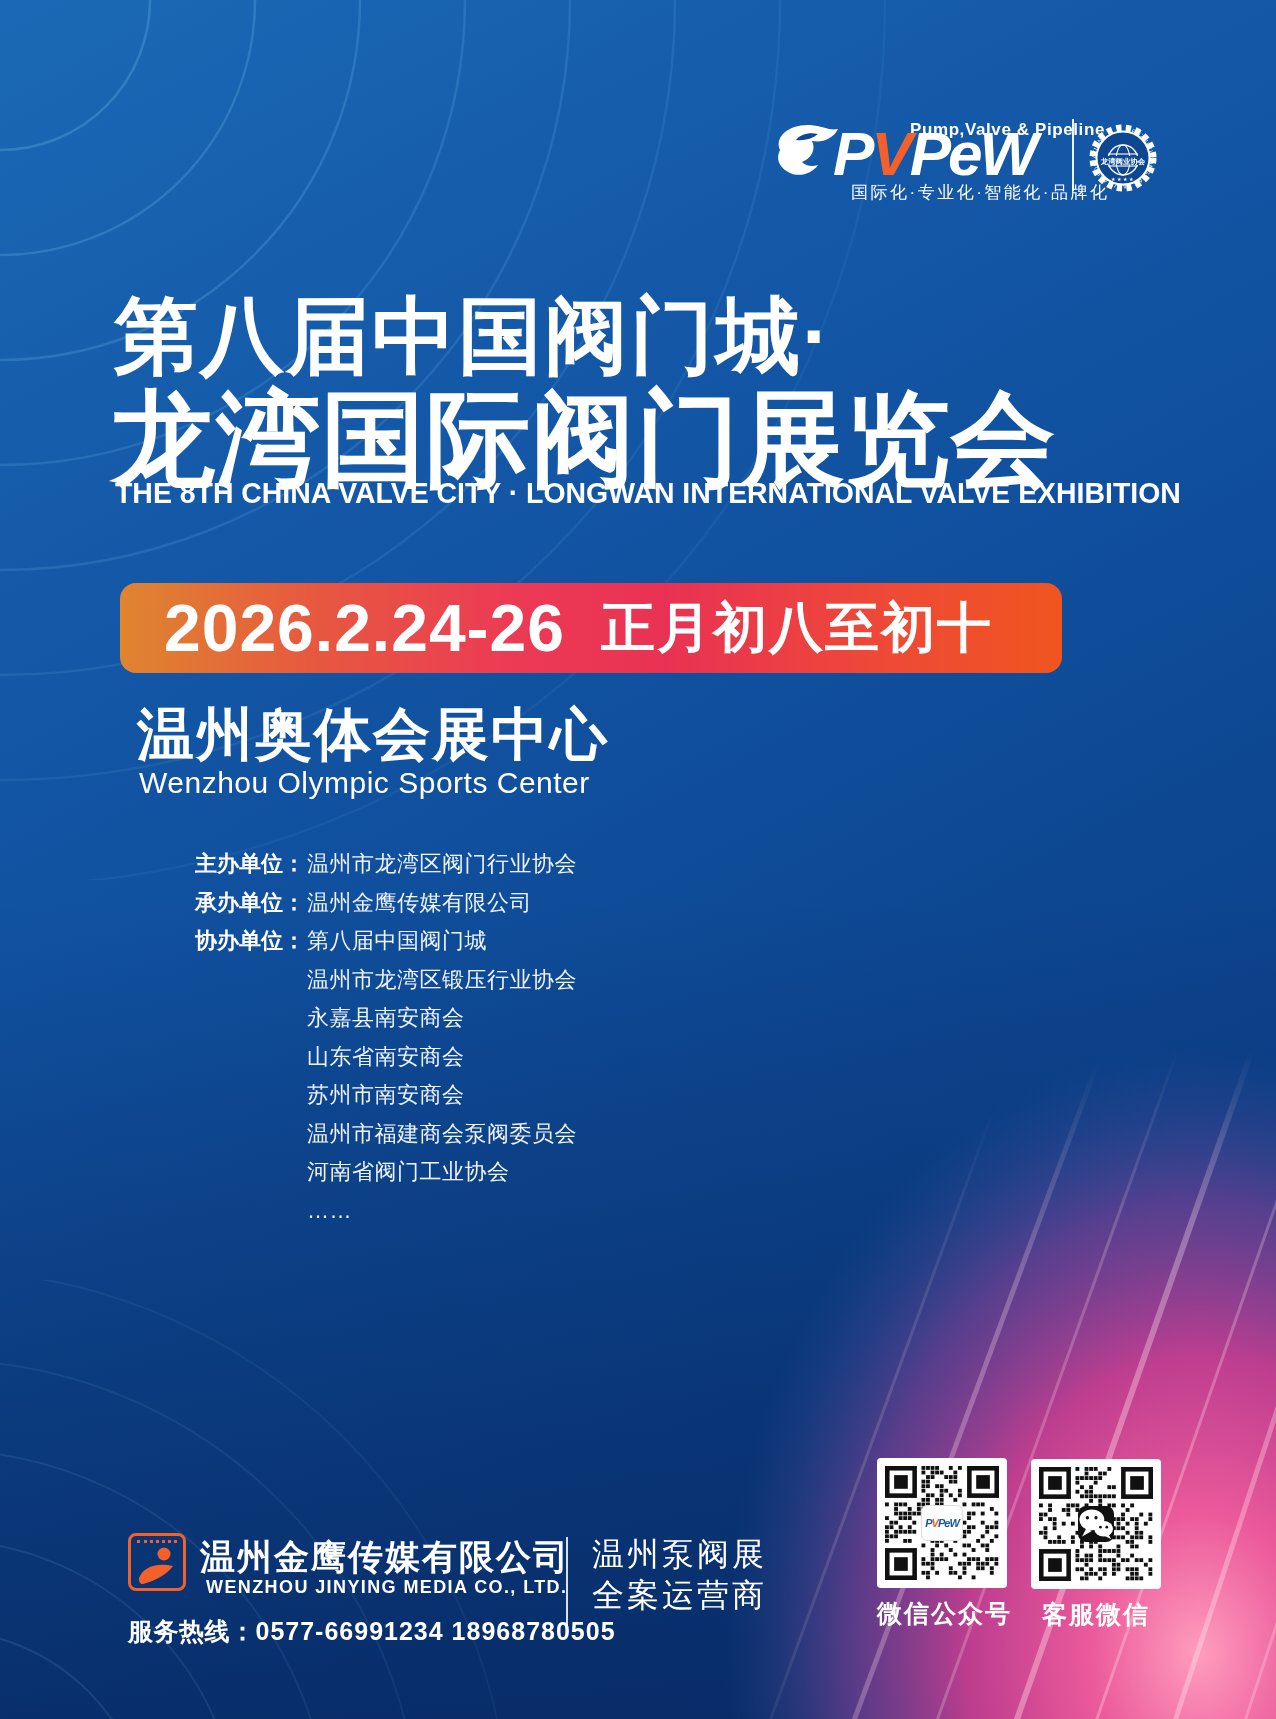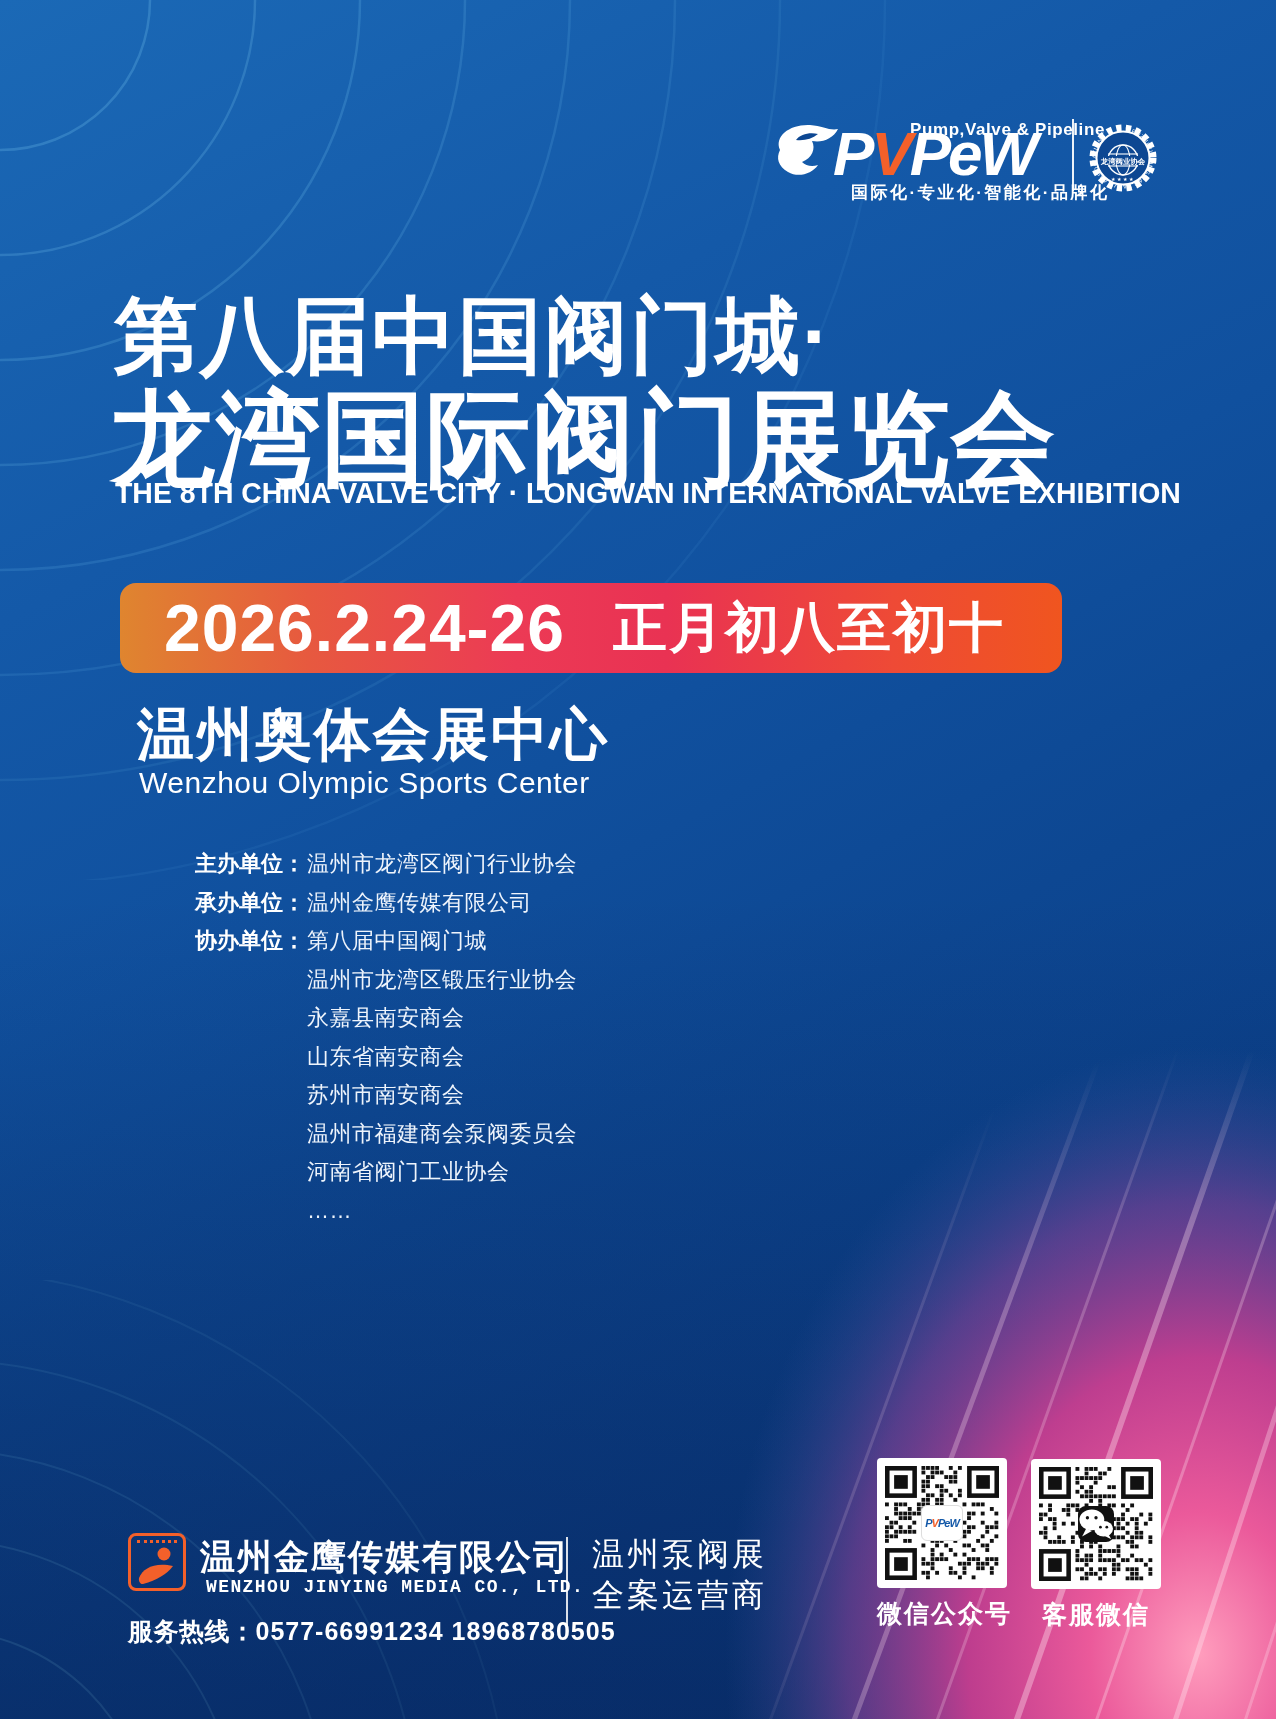--- a/index.html
+++ b/index.html
@@ -9,46 +9,46 @@
     background:linear-gradient(152deg,#1b69b6 0%,#1459a8 26%,#10509e 44%,#0d4792 60%,#0b3f88 78%,#0a3a82 100%);
   }
   .bg-layer{position:absolute;pointer-events:none;}
   .dark-bottom{left:0;top:0;width:100%;height:100%;
     background:linear-gradient(180deg,rgba(0,0,0,0) 52%,rgba(5,22,66,.22) 78%,rgba(4,18,58,.38) 100%);}
   
   .swoosh{position:absolute;left:770px;top:122px;width:72px;height:58px;}
   .brand-tagline-en{position:absolute;left:910px;top:120px;font-size:17px;font-weight:700;letter-spacing:.6px;}
   .brand-logo{position:absolute;left:833px;top:124px;font-size:62px;line-height:60px;font-weight:900;font-style:italic;letter-spacing:-3px;}
   .brand-logo .accent{color:#f3602a;}
-  .brand-tagline-cn{position:absolute;left:851px;top:181px;font-size:17px;letter-spacing:2.5px;font-weight:700;}
+  .brand-tagline-cn{position:absolute;left:851px;top:181px;font-size:17px;letter-spacing:2.5px;font-weight:400;}
   .brand-divider{position:absolute;left:1072px;top:119px;width:2px;height:72px;background:rgba(255,255,255,.92);}
   .emblem{position:absolute;left:1086px;top:121px;width:74px;height:74px;}
   
   .title-line1{position:absolute;left:114px;top:286px;font-size:84px;line-height:100px;font-weight:900;letter-spacing:2px;}
   .title-line2{position:absolute;left:111px;top:380px;font-size:104px;line-height:118px;font-weight:900;letter-spacing:1px;}
   .subtitle-en{position:absolute;left:115px;top:477px;font-size:29px;font-weight:700;letter-spacing:0px;transform:scaleX(.98);transform-origin:left;white-space:nowrap;}
   
   .date-banner{position:absolute;left:120px;top:583px;width:942px;height:90px;border-radius:16px;
     background:linear-gradient(90deg,#df852f 0%,#e7593f 20%,#ec3a55 42%,#e93253 58%,#ee4a36 82%,#f0551f 100%);
-    display:flex;align-items:center;padding-left:44px;box-sizing:border-box;gap:48px;}
+    display:flex;align-items:center;padding-left:44px;box-sizing:border-box;gap:36px;}
   .date-number{font-size:66px;font-weight:800;letter-spacing:1px;white-space:nowrap;}
   .date-lunar{font-size:54px;font-weight:800;letter-spacing:2px;white-space:nowrap;}
   
   .venue-cn{position:absolute;left:137px;top:697px;font-size:57px;font-weight:800;letter-spacing:2px;}
   .venue-en{position:absolute;left:139px;top:766px;font-size:30px;font-weight:500;letter-spacing:.5px;}
   
   .organizers{position:absolute;left:154px;top:852px;font-size:22px;}
   .org-row{display:flex;line-height:23px;margin-bottom:15.5px;margin-left:41px;}
   .org-label{width:112px;flex:none;font-weight:800;color:#fff;white-space:nowrap;}
   .org-value{font-weight:400;color:#eef4fc;letter-spacing:.5px;white-space:nowrap;}
   
   .company-logo{position:absolute;left:128px;top:1533px;width:58px;height:58px;border:3px solid #f3602a;border-radius:8px;box-sizing:border-box;}
   .company-logo .dots{position:absolute;left:6px;top:4px;width:40px;height:0;border-top:3px dotted #f3602a;}
   .company-cn{position:absolute;left:200px;top:1534px;font-size:35px;font-weight:800;letter-spacing:2px;}
-  .company-en{position:absolute;left:206px;top:1577px;font-size:18px;font-weight:700;font-family:Liberation Mono, monospace;letter-spacing:1.4px;}
+  .company-en{position:absolute;left:206px;top:1577px;font-size:18px;font-weight:700;font-family:Liberation Sans, sans-serif;letter-spacing:1.4px;}
   .hotline{position:absolute;left:128px;top:1608px;font-size:25px;font-weight:800;letter-spacing:.5px;white-space:nowrap;margin-top:7px;}
   .hotline .num{letter-spacing:1px;}
   .footer-divider{position:absolute;left:566px;top:1537px;width:2px;height:98px;background:rgba(255,255,255,.85);}
   .slogan{position:absolute;left:592px;top:1534px;font-size:32px;font-weight:500;letter-spacing:3px;line-height:41px;}
   
   .qr-wrap{position:absolute;width:130px;text-align:center;}
   .qr-wrap.one{left:877px;top:1458px;}
   .qr-wrap.two{left:1031px;top:1459px;}
   .qr-box{position:relative;width:130px;height:130px;background:#fff;border-radius:4px;padding:8px;box-sizing:border-box;}
   .qr-box svg{display:block;width:114px;height:114px;}

